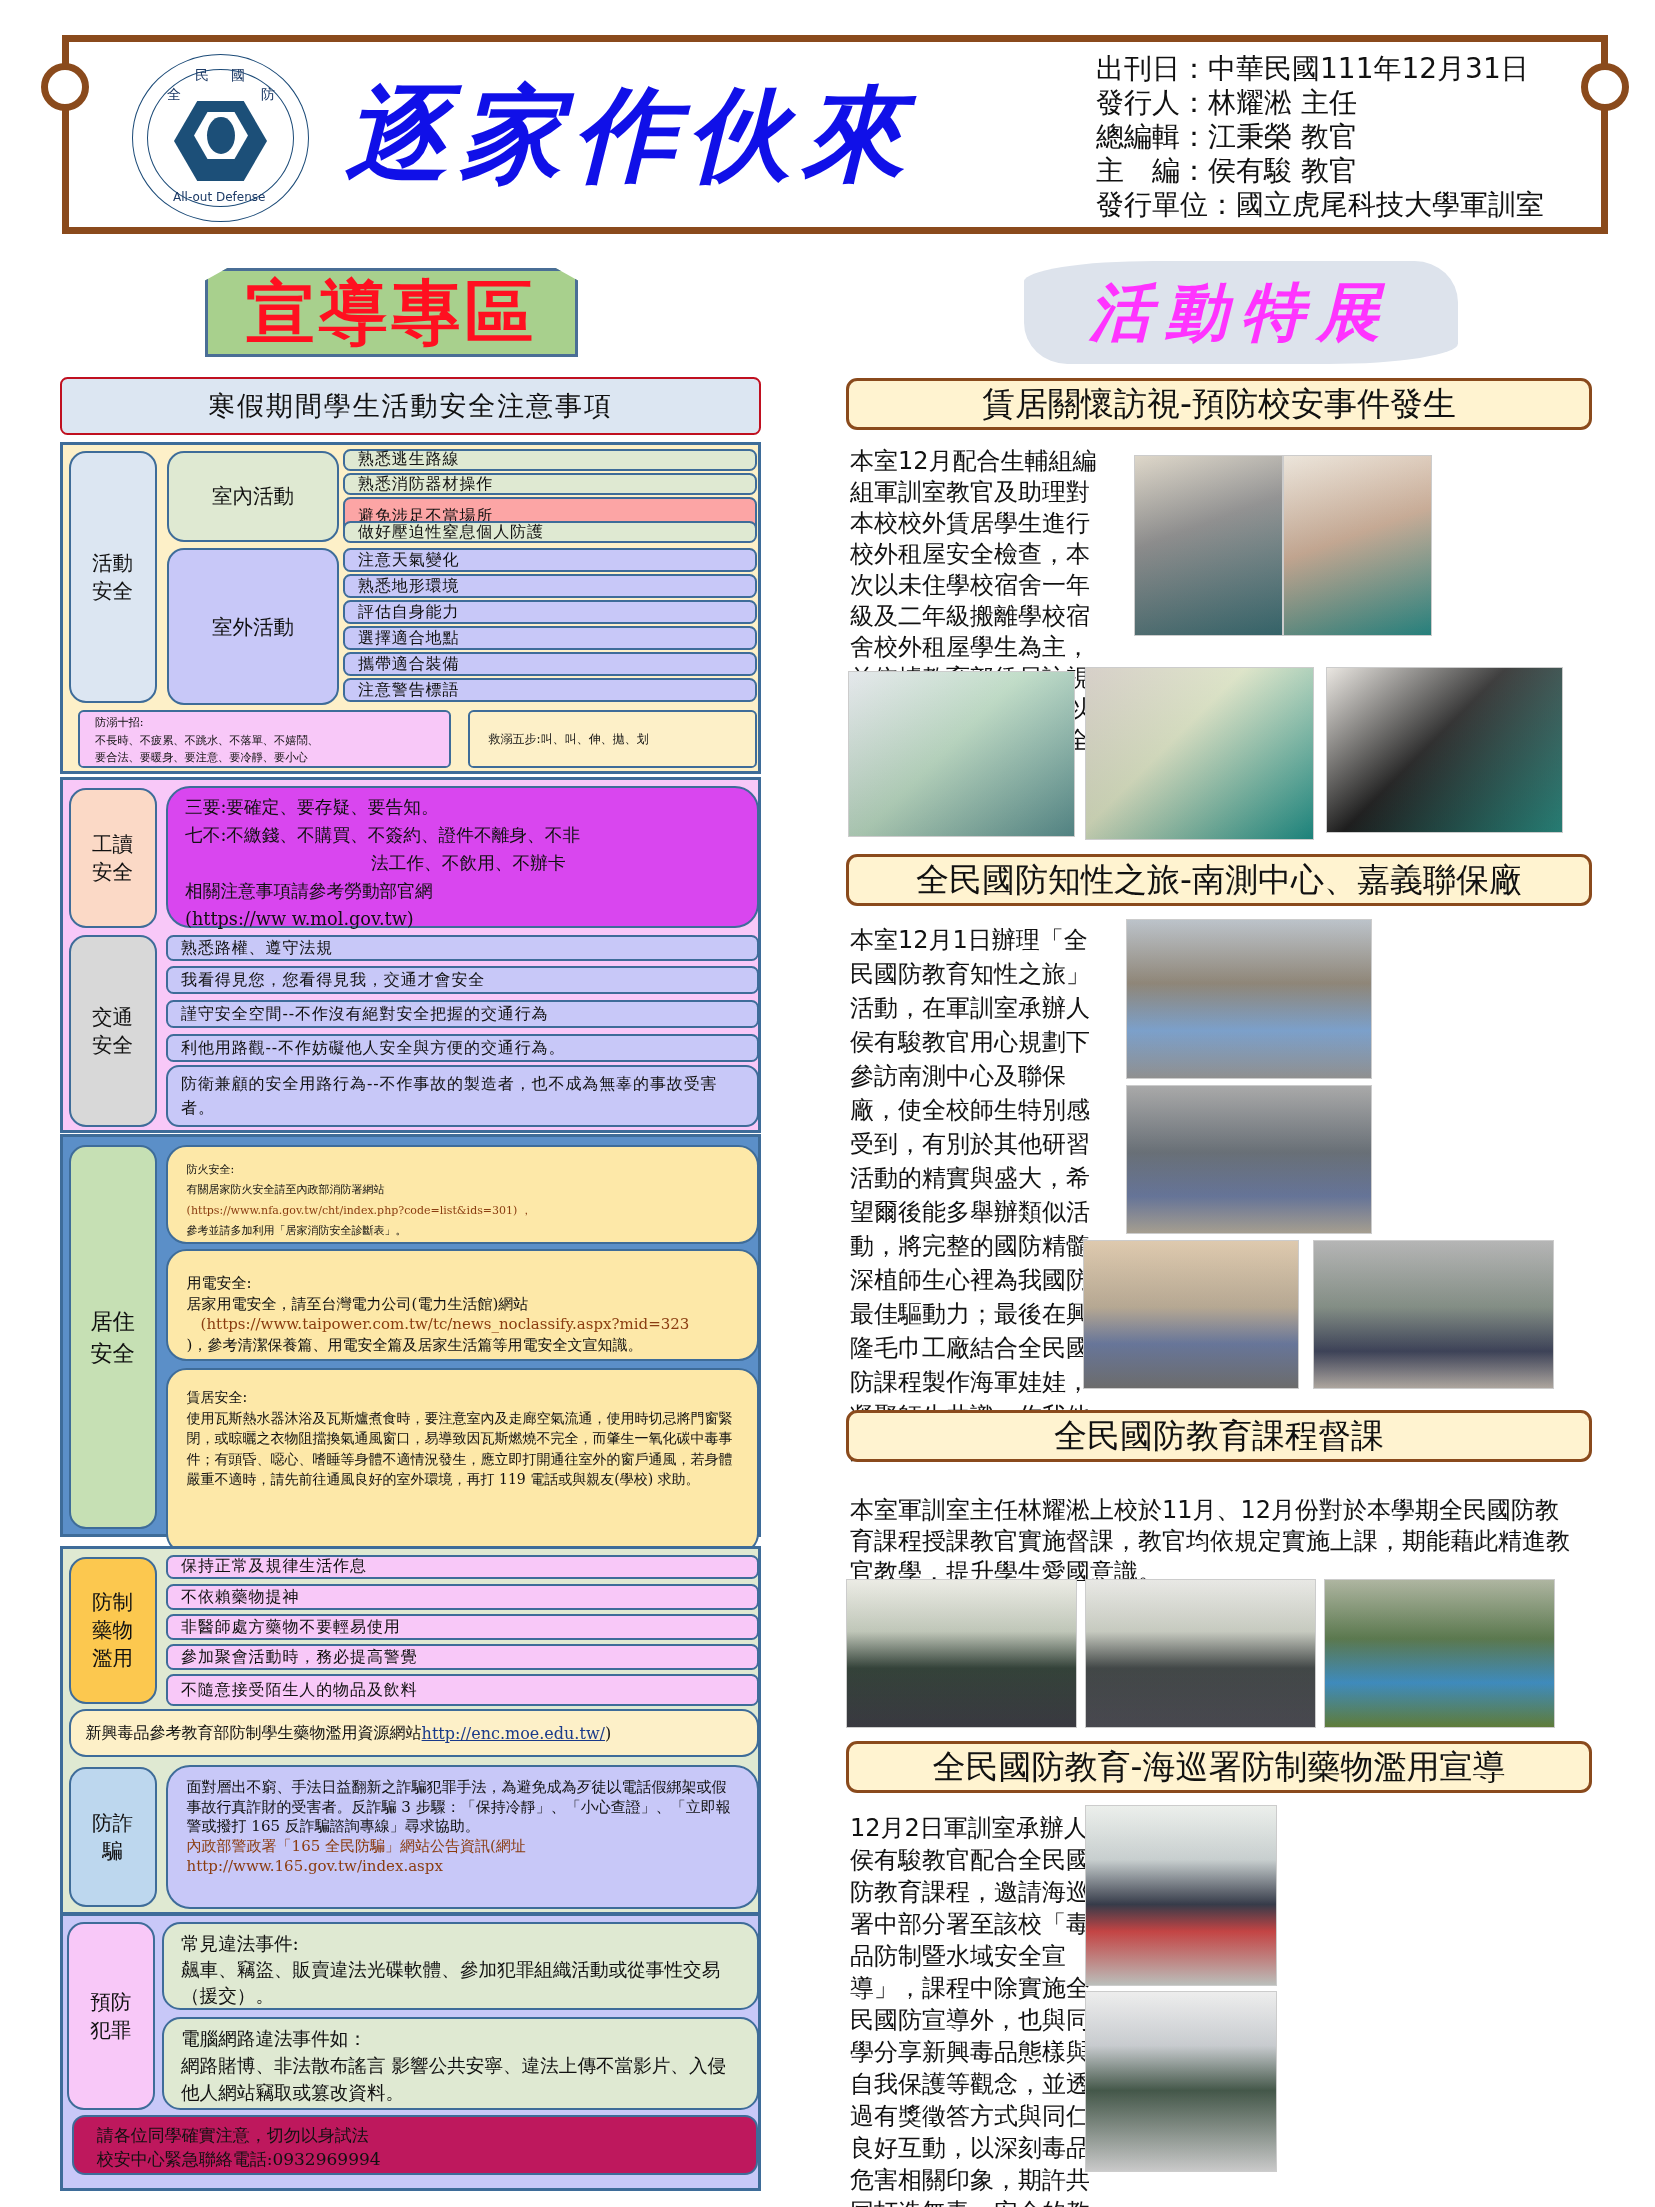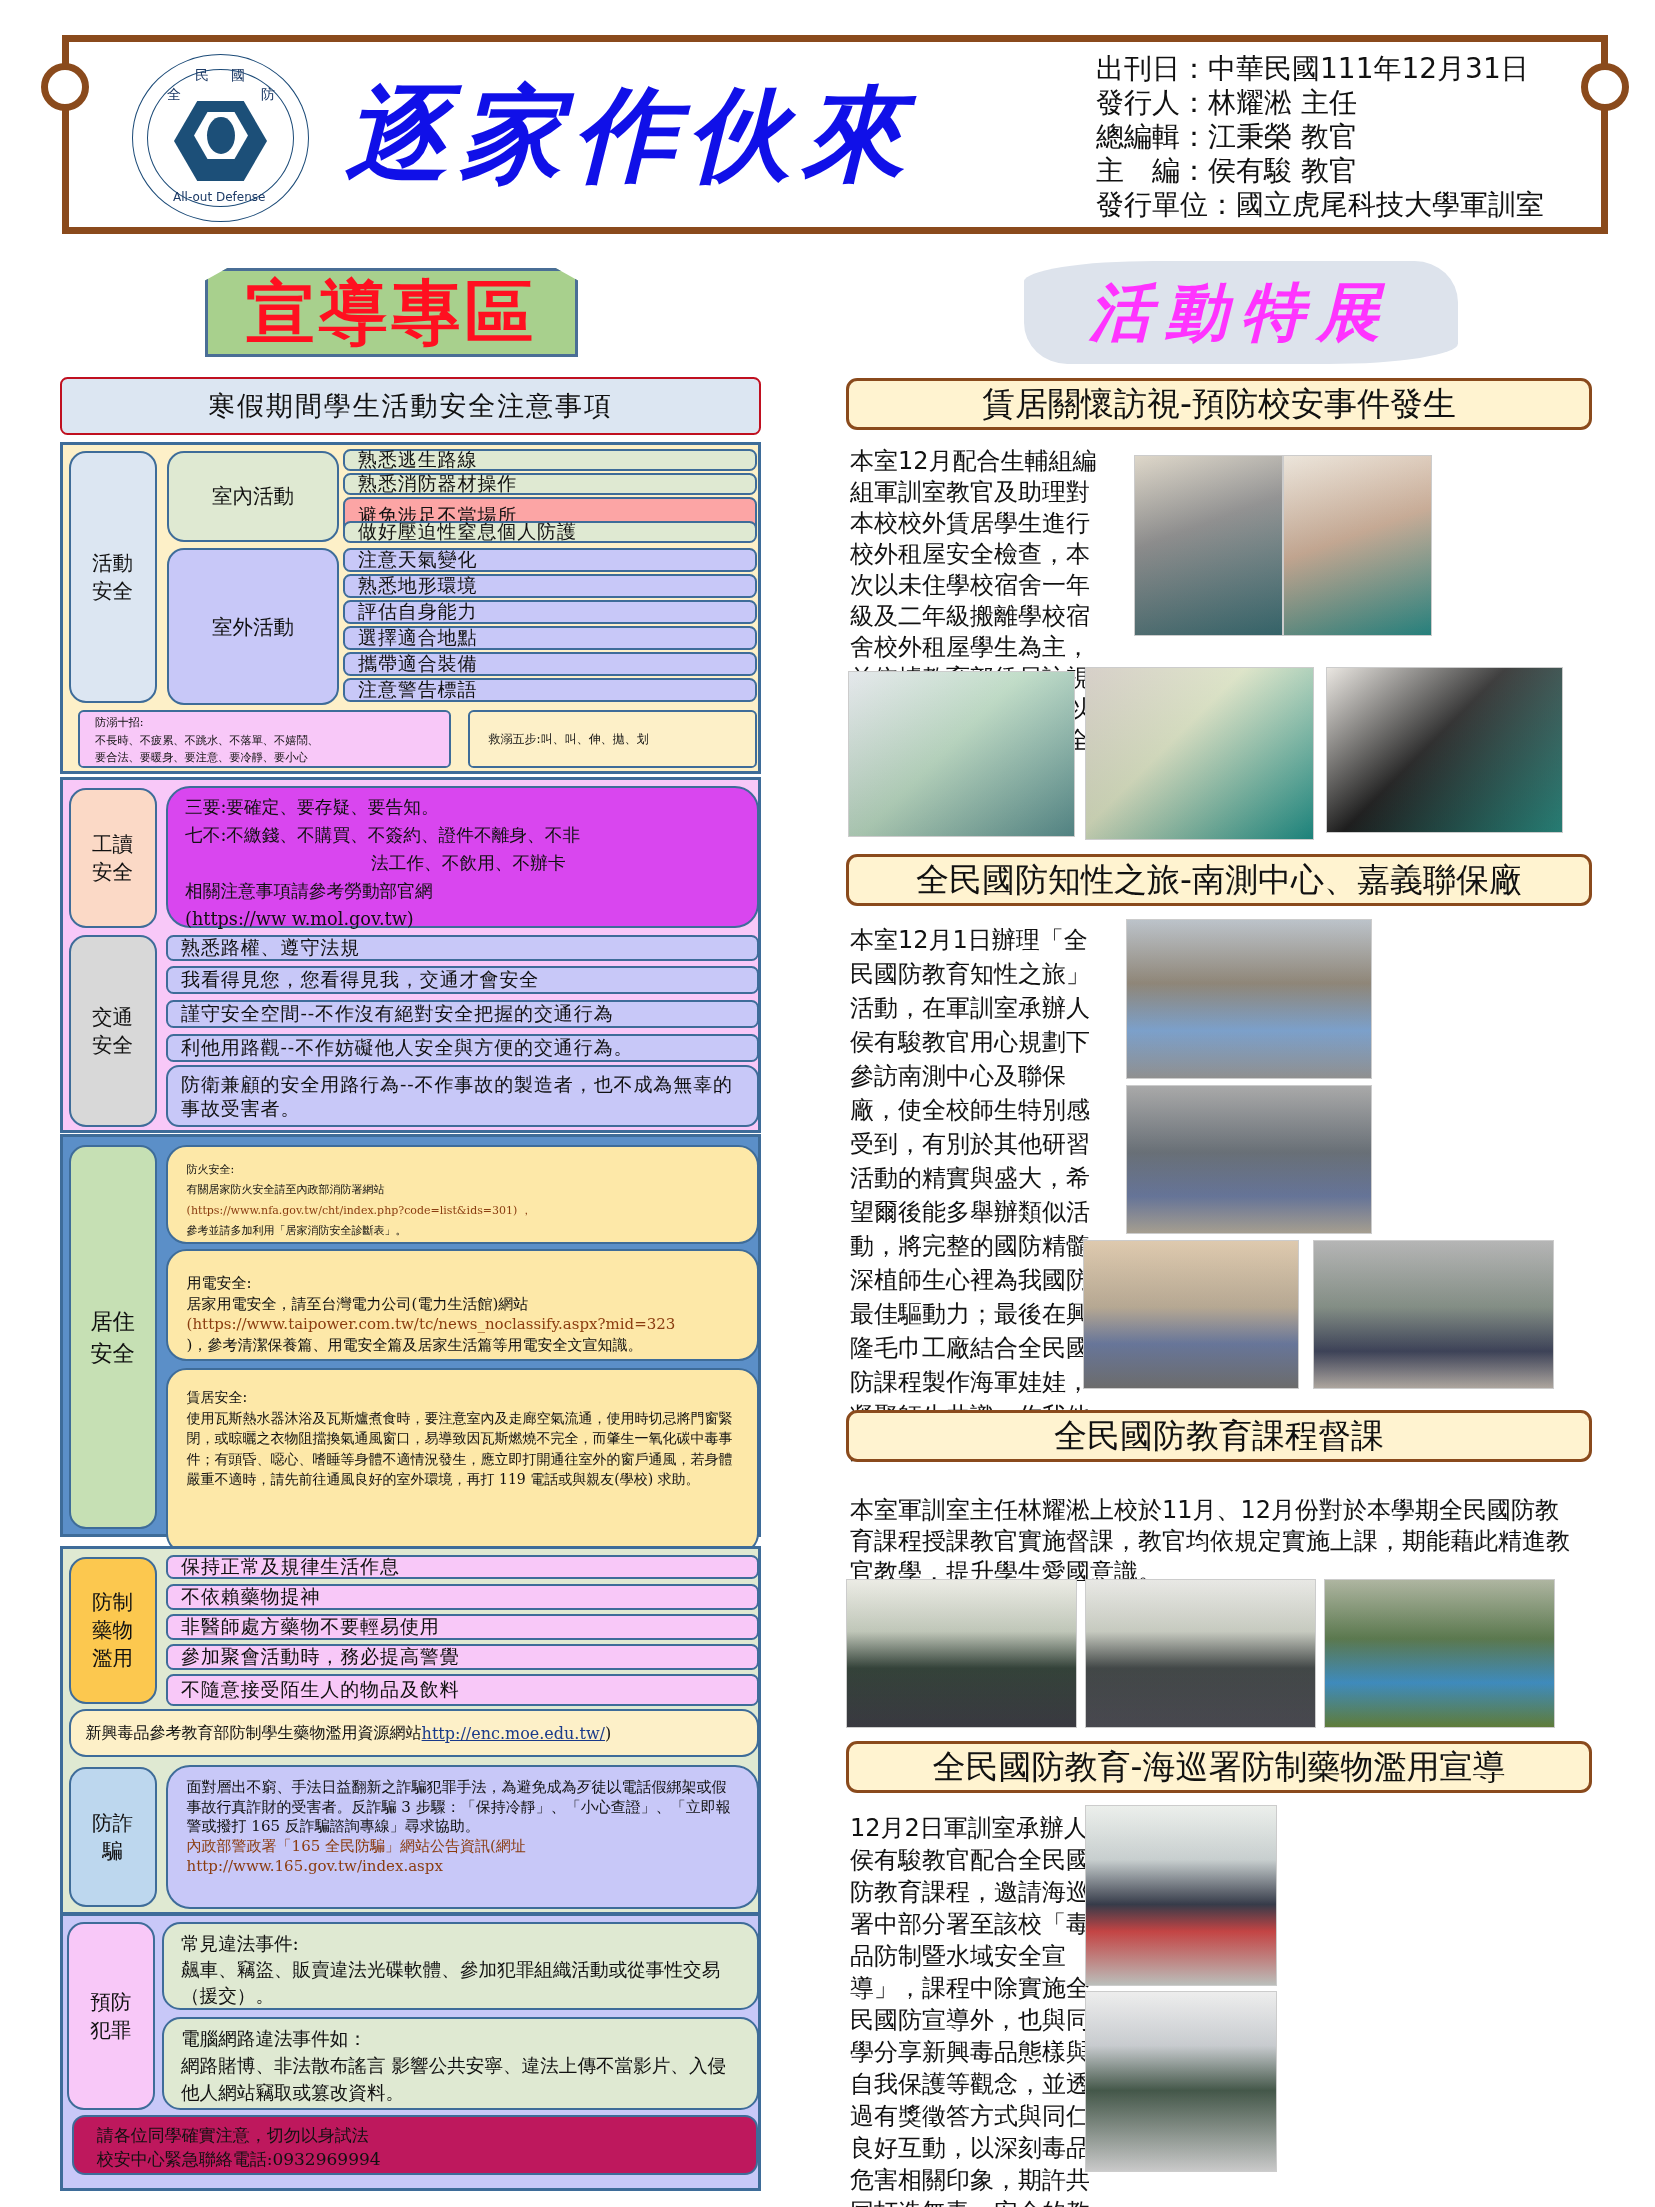--- a/index.html
+++ b/index.html
@@ -25,21 +25,21 @@
   .banner-left { left: 205px; top: 268px; width: 373px; height: 89px; background: #a8d08d; border: 3.7px solid #4a6e96; clip-path: polygon(6% 0,94% 0,100% 14%,100% 100%,0 100%,0 14%); display: flex; align-items: center; justify-content: center; }
   .banner-left span { font-size: 69px; color: #ff1020; font-weight: bold; letter-spacing: 3.7px; font-family: "DejaVu Sans", sans-serif; }
   .banner-right { left: 1024px; top: 261px; width: 434px; height: 103px; background: #dde3ec; border-radius: 30% 10% 30% 10% / 20% 40% 20% 40%; display: flex; align-items: center; justify-content: center; }
   .banner-right span { font-size: 63px; color: #ff33ff; font-weight: bold; font-style: italic; letter-spacing: 13px; }
 
   
   .lhead { left: 60px; top: 377px; width: 701px; height: 58px; background: #dce6f2; border: 2.8px solid #c01020; border-radius: 7.5px; display:flex; align-items:center; justify-content:center; font-size: 27px; letter-spacing: 1.9px; }
   .panel { position: absolute; border: 3.7px solid #3e6c99; }
   .rbox { position: absolute; border: 2.8px solid #3e6c99; border-radius: 17px; }
   .vlabel { display:flex; align-items:center; justify-content:center; font-size: 20.5px; line-height: 28px; text-align:center; }
-  .strip { position: absolute; border: 2.8px solid #3e6c99; border-radius: 7.5px; font-size: 19px; padding-left: 13px; display:flex; align-items:center; letter-spacing: 0.9px; }
+  .strip { position: absolute; border: 2.8px solid #3e6c99; border-radius: 7.5px; font-size: 16px; padding-left: 13px; display:flex; align-items:center; letter-spacing: 0.9px; }
   .txt { font-size: 17px; line-height: 20.5px; }
   .brown { color: #8a3c10; }
   .link { color: #1a3a8a; text-decoration: underline; }
 
   
   .rhead { position: absolute; left: 846px; width: 746px; height: 52px; background: #fff3d0; border: 3.7px solid #8a4a1c; border-radius: 11.2px; display:flex; align-items:center; justify-content:center; font-size: 33px; font-family: "DejaVu Sans", sans-serif; color: #111; }
   .rtext { position: absolute; font-size: 24px; line-height: 31px; font-family: "DejaVu Sans", sans-serif; color: #111; }
   .photo { position: absolute; border: 0.9px solid #ccc; overflow: hidden; }
   .photo::after { content:""; position:absolute; inset:0; background: linear-gradient(180deg, rgba(255,255,255,0.15), rgba(0,0,0,0.1)); }
 </style>
@@ -124,21 +124,21 @@
 安全</div>
   <div class="rbox txt" style="left:103px;top:7.5px;width:593px;height:99px;background:#fde8a8;border-radius:20.5px;padding:13px 18.6px;font-size:11px;line-height:20.5px;">
     <div>防火安全:</div>
     <div>有關居家防火安全請至內政部消防署網站</div>
     <div class="brown">(https://www.nfa.gov.tw/cht/index.php?code=list&amp;ids=301) ，</div>
     <div>參考並請多加利用「居家消防安全診斷表」。</div>
   </div>
   <div class="rbox txt" style="left:103px;top:112px;width:593px;height:112px;background:#fde8a8;border-radius:20.5px;padding:22.4px 18.6px;font-size:15px;line-height:20.5px;">
     <div>用電安全:</div>
     <div>居家用電安全，請至台灣電力公司(電力生活館)網站</div>
-    <div class="brown" style="white-space:nowrap;">(https://www.taipower.com.tw/tc/news_noclassify.aspx?mid=323</div>
+    <div class="brown" style="white-space:nowrap;margin-left:14px;">(https://www.taipower.com.tw/tc/news_noclassify.aspx?mid=323</div>
     <div>)，參考清潔保養篇、用電安全篇及居家生活篇等用電安全文宣知識。</div>
   </div>
   <div class="rbox txt" style="left:103px;top:231px;width:593px;height:186px;background:#fde8a8;border-radius:20.5px;padding:17px 18.6px;font-size:14px;line-height:20.5px;">
     <div>賃居安全:</div>
     <div>使用瓦斯熱水器沐浴及瓦斯爐煮食時，要注意室內及走廊空氣流通，使用時切忌將門窗緊閉，或晾曬之衣物阻擋換氣通風窗口，易導致因瓦斯燃燒不完全，而肇生一氧化碳中毒事件；有頭昏、噁心、嗜睡等身體不適情況發生，應立即打開通往室外的窗戶通風，若身體嚴重不適時，請先前往通風良好的室外環境，再打 119 電話或與親友(學校) 求助。</div>
   </div>
 </div>
 
 <div class="panel" style="left:60px;top:1546px;width:701px;height:369px;background:#dfe9d2;">
   <div class="rbox vlabel" style="left:5.6px;top:7.5px;width:88px;height:147px;background:#fcc84f;white-space:pre-line;">防制

